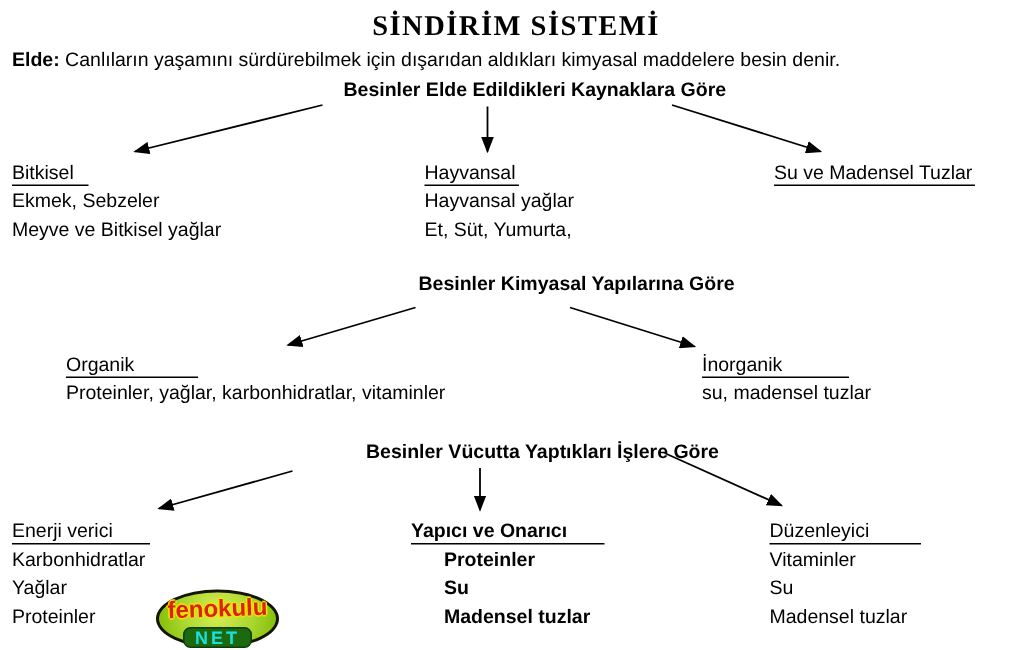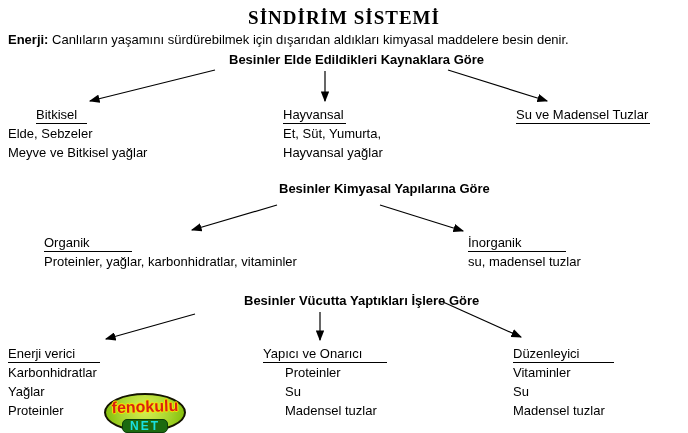--- a/index.html
+++ b/index.html
@@ -43,35 +43,35 @@
   }
 </style>
 </head>
 <body>
 
 <div id="canvas">
 
   <div id="main-title" class="abs">SİNDİRİM SİSTEMİ</div>
 
   <div id="definition" class="abs">
-    <b>Enerji:</b><span> Canlıların yaşamını sürdürebilmek için dışarıdan aldıkları kimyasal maddelere besin denir.</span>
+    <b>Elde:</b><span> Canlıların yaşamını sürdürebilmek için dışarıdan aldıkları kimyasal maddelere besin denir.</span>
   </div>
 
   <div class="abs section-heading" style="left:185px;top:52px;">Besinler Elde Edildikleri Kaynaklara Göre</div>
 
   <div class="abs col" style="left:8px;top:105px;">
-    <span class="u" style="padding-right:10px;margin-left:28px;">Bitkisel</span>
-    <div class="item">Elde, Sebzeler</div>
+    <span class="u" style="padding-right:10px;">Bitkisel</span>
+    <div class="item">Ekmek, Sebzeler</div>
     <div class="item">Meyve ve Bitkisel yağlar</div>
   </div>
 
   <div class="abs col" style="left:283px;top:105px;">
     <span class="u" style="padding-right:2px;">Hayvansal</span>
+    <div class="item">Hayvansal yağlar</div>
     <div class="item">Et, Süt, Yumurta,</div>
-    <div class="item">Hayvansal yağlar</div>
   </div>
 
   <div class="abs col" style="left:516px;top:105px;">
     <span class="u" style="padding-right:2px;">Su ve Madensel Tuzlar</span>
   </div>
 
   <div class="abs section-heading" style="left:235px;top:181px;">Besinler Kimyasal Yapılarına Göre</div>
 
   <div class="abs col" style="left:44px;top:233px;">
     <span class="u" style="padding-right:42px;">Organik</span>
@@ -85,21 +85,21 @@
 
   <div class="abs section-heading" style="left:200px;top:293px;">Besinler Vücutta Yaptıkları İşlere Göre</div>
 
   <div class="abs col" style="left:8px;top:344px;">
     <span class="u" style="padding-right:25px;">Enerji verici</span>
     <div class="item">Karbonhidratlar</div>
     <div class="item">Yağlar</div>
     <div class="item">Proteinler</div>
   </div>
 
-  <div class="abs col mid-indent" style="left:263px;top:344px;">
+  <div class="abs col mid-indent" style="left:274px;top:344px;font-weight:bold;">
     <span class="u" style="padding-right:25px;">Yapıcı ve Onarıcı</span>
     <div class="item">Proteinler</div>
     <div class="item">Su</div>
     <div class="item">Madensel tuzlar</div>
   </div>
 
   <div class="abs col" style="left:513px;top:344px;">
     <span class="u" style="padding-right:35px;">Düzenleyici</span>
     <div class="item">Vitaminler</div>
     <div class="item">Su</div>

